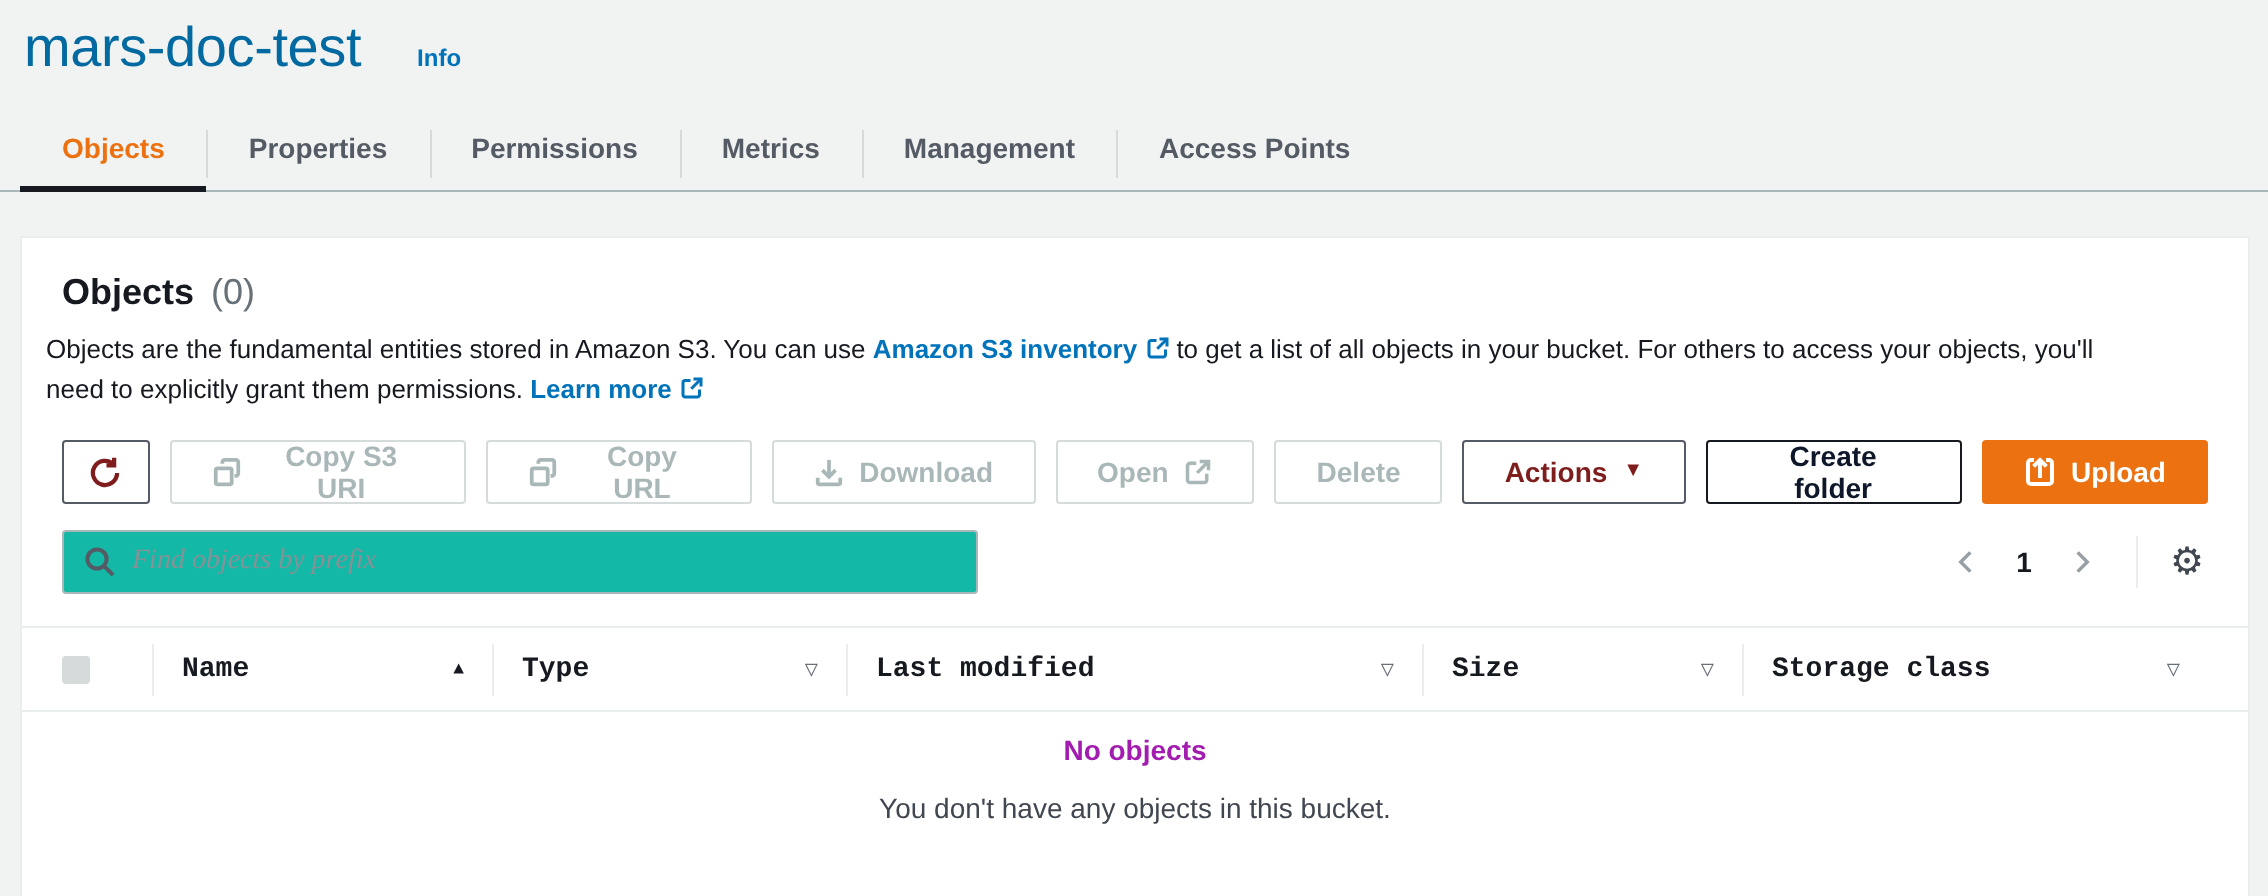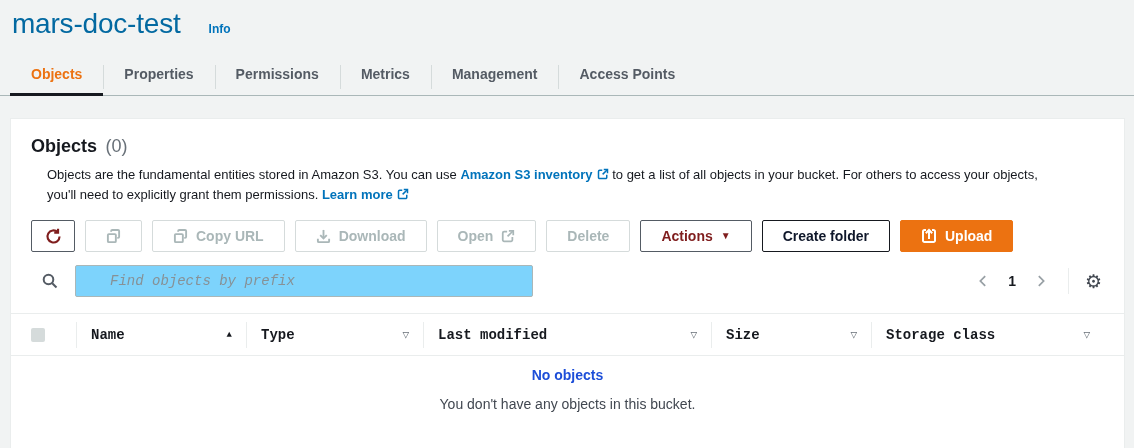--- a/index.html
+++ b/index.html
@@ -20,21 +20,21 @@
   .tab + .tab::before { content:""; position:absolute; left:0; top:8px; height:24px; width:1px; background:#d5dbdb; }
   .tab.active { color:#ec7211; }
   .tab.active::after { content:""; position:absolute; left:0; right:0; bottom:-1px; height:3px; background:#16191f; }
 
   
   .panel { margin:22px 9px 0 10px; background:#fff; border:1px solid #eaeded; padding-bottom:40px; }
   .panel-head { padding:17px 20px 0; }
   .panel-title { display:inline; font-size:18px; font-weight:700; color:#16191f; }
   .panel-count { font-size:18px; font-weight:400; color:#687078; margin-left:4px; }
 
-  .panel-desc { padding:8px 36px 0; font-size:13px; line-height:20px; color:#16191f; max-width:1080px; }
+  .panel-desc { padding:8px 12px 0; font-size:13px; line-height:20px; color:#16191f; max-width:1080px; }
   .text-link { color:#0073bb; font-weight:700; cursor:pointer; white-space:nowrap; }
   .ext-icon { display:inline-block; width:12px; height:12px; margin-left:4px; vertical-align:-1px; }
 
   
   .toolbar { padding:15px 20px 0; display:flex; gap:10px; }
   .btn {
     height:32px; display:inline-flex; align-items:center; justify-content:center; gap:8px;
     background:#fff; border:1px solid #545b64; border-radius:2px;
     font-family:"Liberation Sans", sans-serif; font-size:14px; font-weight:700; color:#7f1d1d;
     padding:0 20px; cursor:pointer;
@@ -44,22 +44,22 @@
   .btn.disabled { border-color:#d5dbdb; color:#aab7b8; cursor:default; }
   .btn.dark { border-color:#16191f; color:#0f172a; }
   .btn.primary { background:#ec7211; border-color:#ec7211; color:#fff; }
   .caret { font-size:10px; line-height:1; }
 
   
   .search-row { padding:13px 20px 0; display:flex; justify-content:space-between; align-items:center; }
   .search-box { position:relative; width:458px; }
   .search-box input {
     width:100%; height:32px; border:1px solid #aab7b8; border-radius:2px;
-    padding:0 10px 0 34px; font-family:Liberation Mono, monospace; font-size:14px; color:#16191f;
-    background:#7dd3fc; outline:none;margin-left:44px;
+    padding:0 10px 0 34px; font-family:Liberation Serif, serif; font-size:14px; color:#16191f;
+    background:#14b8a6; outline:none;
   }
   .search-box input::placeholder { font-style:italic; color:#879196; }
   .search-glyph { position:absolute; left:11px; top:8px; width:16px; height:16px; color:#545b64; }
   .pagination { display:flex; align-items:center; gap:6px; }
   .page-btn { width:26px; height:26px; display:flex; align-items:center; justify-content:center; color:#98a0a5; cursor:default; background:none; border:none; }
   .page-num { font-size:14px; font-weight:700; color:#16191f; padding:0 6px; }
   .pag-divider { width:1px; height:26px; background:#eaeded; margin:0 8px; }
   .gear-btn { background:none; border:none; font-size:19px; color:#414750; cursor:pointer; line-height:1; padding:0 2px; }
 
   
@@ -74,21 +74,21 @@
   .th-name { width:170px; }
   .th-type { width:177px; }
   .th-lastmod { width:288px; }
   .th-size { width:160px;gap:11px; }
   .th-storage { flex:1; }
   .sort-asc { font-size:9px; color:#16191f; }
   .sort-indicator { font-size:11px; color:#687078; }
 
   
   .empty { text-align:center; padding-top:11px; }
-  .empty-title { font-size:14px; font-weight:700; color:#1d4ed8; }
+  .empty-title { font-size:14px; font-weight:700; color:#a21caf; }
   .empty-msg { font-size:14px; color:#414750; margin-top:13px; }
 </style>
 </head>
 <body>
 
 <div class="page-header">
   <h1 class="page-title">mars-doc-test</h1>
   <a class="info-link">Info</a>
 </div>
 
@@ -125,20 +125,21 @@
       <svg width="17" height="17" viewBox="0 0 16 16" fill="none" stroke="currentColor" stroke-width="2">
           <path d="M13.7 8A5.7 5.7 0 1 1 12 3.9"></path>
           <path d="M12.3 0.8v3.6H8.7" stroke-linejoin="miter"></path>
         </svg>
     </button>
     <button class="btn disabled">
       <svg width="15" height="15" viewBox="0 0 16 16" fill="none" stroke="currentColor" stroke-width="2">
           <path d="M5.5 3V2.2A1.2 1.2 0 0 1 6.7 1h6.1A1.2 1.2 0 0 1 14 2.2v6.1a1.2 1.2 0 0 1-1.2 1.2H12"></path>
           <rect x="2" y="5.5" width="8.5" height="8.5" rx="1"></rect>
         </svg>
+      <span>Copy S3 URI</span>
     </button>
     <button class="btn disabled">
       <svg width="15" height="15" viewBox="0 0 16 16" fill="none" stroke="currentColor" stroke-width="2">
           <path d="M5.5 3V2.2A1.2 1.2 0 0 1 6.7 1h6.1A1.2 1.2 0 0 1 14 2.2v6.1a1.2 1.2 0 0 1-1.2 1.2H12"></path>
           <rect x="2" y="5.5" width="8.5" height="8.5" rx="1"></rect>
         </svg>
       <span>Copy URL</span>
     </button>
     <button class="btn disabled">
       <svg width="15" height="15" viewBox="0 0 16 16" fill="none" stroke="currentColor" stroke-width="2">

